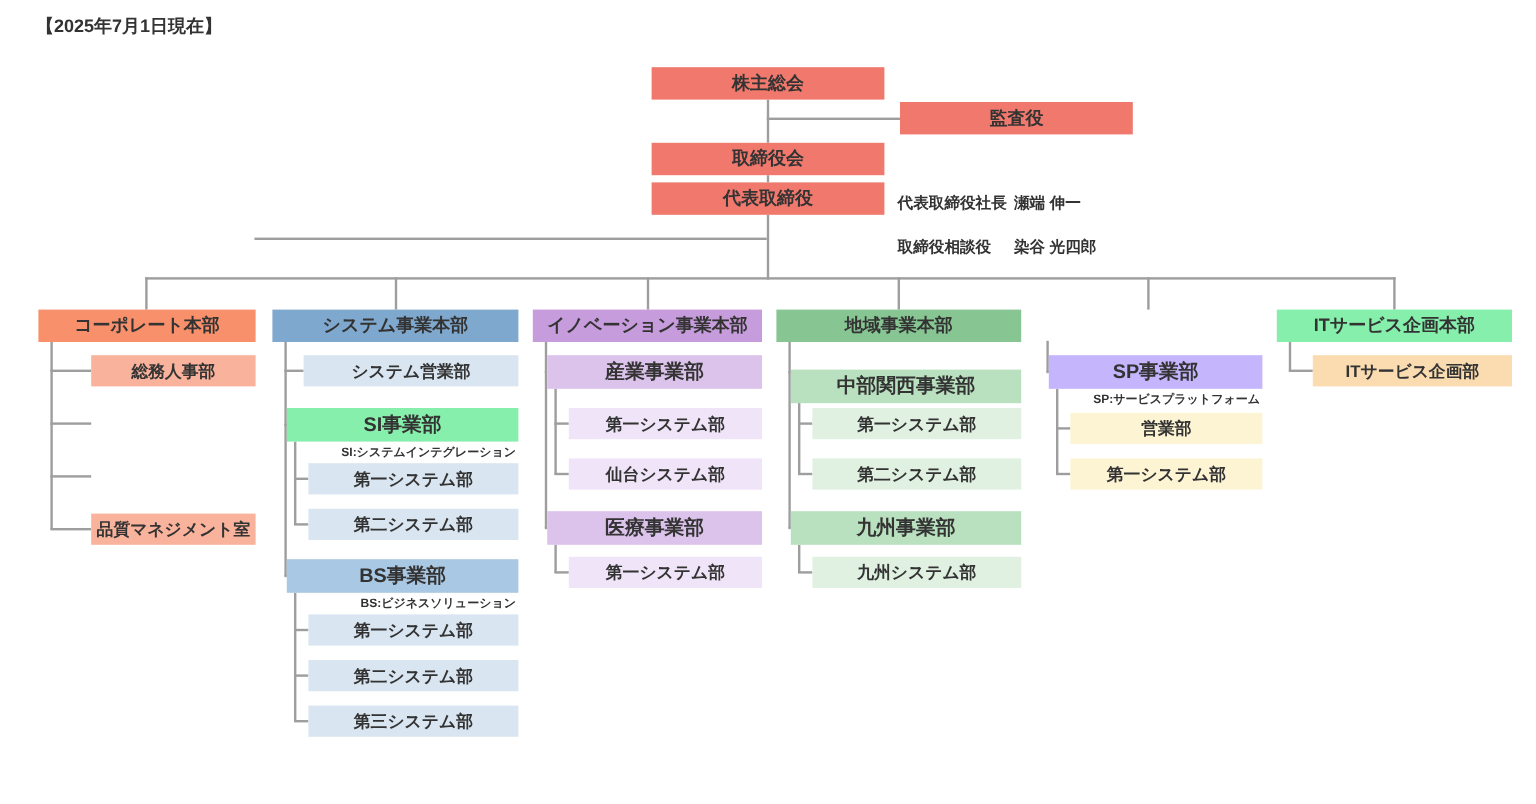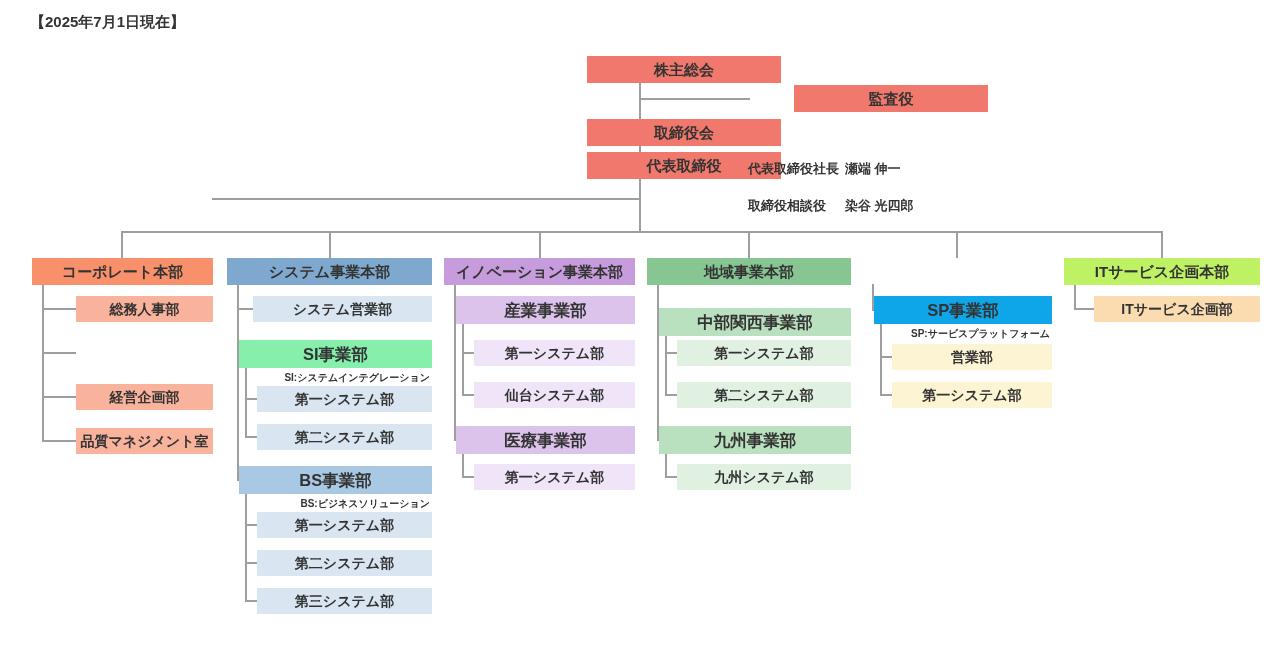--- a/index.html
+++ b/index.html
@@ -2,21 +2,21 @@
 <html><head>
 <meta charset="utf-8">
 <style>
   html,body{margin:0;padding:0;background:#fff;}
   #stage{position:relative;width:1280px;height:670px;background:#ffffff;
          font-family:"Liberation Sans","DejaVu Sans",sans-serif;overflow:hidden;}
   .date{position:absolute;left:30px;top:13px;font-size:15px;font-weight:600;color:#333;z-index:2;}
   .cline{position:absolute;background:#9E9E9E;z-index:1;}
   .tbox,.obox{position:absolute;display:flex;align-items:center;justify-content:center;
         font-weight:bold;color:#333;z-index:2;box-sizing:border-box;line-height:1;}
-  .tbox{font-size:15px;margin-left:44px;}
+  .tbox{font-size:15px;}
   .obox.header{font-size:15px;}
   .obox.med{font-size:16.5px;}
   .obox.lit{font-size:14px;}
   .onote{position:absolute;font-size:10px;font-weight:600;color:#333;text-align:right;
         z-index:2;height:13px;line-height:13px;box-sizing:border-box;padding-right:2px;}
   .exec{position:absolute;display:flex;font-size:13px;font-weight:bold;color:#333;z-index:2;white-space:pre;}
   .exec .t{width:97px;}
 </style>
 </head>
 <body>
@@ -44,21 +44,20 @@
   <div class="cline" style="left: 639px; top: 146px; width: 2px; height: 6px; background: rgb(158, 158, 158);"></div>
   <div class="cline" style="left: 639px; top: 179px; width: 2px; height: 54px; background: rgb(158, 158, 158);"></div>
   <div class="cline" style="left: 212px; top: 198px; width: 427px; height: 2px; background: rgb(158, 158, 158);"></div>
   <div class="cline" style="left: 121px; top: 231px; width: 1042px; height: 2px; background: rgb(158, 158, 158);"></div>
 
 <div class="cline" style="left: 121px; top: 231px; width: 2px; height: 27px; background: rgb(158, 158, 158);"></div>
     <div class="obox header" style="left: 32px; top: 258px; width: 181px; height: 27px; background: rgb(248, 144, 108);">コーポレート本部</div>
     <div class="obox lit" style="left: 76px; top: 296px; width: 137px; height: 26px; background: rgb(249, 178, 155);">総務人事部</div>
     <div class="cline" style="left: 42px; top: 308px; width: 34px; height: 2px; background: rgb(158, 158, 158);"></div>
     <div class="cline" style="left: 42px; top: 352px; width: 34px; height: 2px; background: rgb(158, 158, 158);"></div>
-    <div class="obox lit" style="left: 76px; top: 384px; width: 137px; height: 26px; background: rgb(249, 178, 155);">経営企画部</div>
     <div class="cline" style="left: 42px; top: 396px; width: 34px; height: 2px; background: rgb(158, 158, 158);"></div>
     <div class="obox lit" style="left: 76px; top: 428px; width: 137px; height: 26px; background: rgb(249, 178, 155);">品質マネジメント室</div>
     <div class="cline" style="left: 42px; top: 440px; width: 34px; height: 2px; background: rgb(158, 158, 158);"></div>
     <div class="cline" style="left: 42px; top: 284px; width: 2px; height: 157px; background: rgb(158, 158, 158);"></div>
     <div class="cline" style="left: 329px; top: 231px; width: 2px; height: 27px; background: rgb(158, 158, 158);"></div>
     <div class="obox header" style="left: 227px; top: 258px; width: 205px; height: 27px; background: rgb(127, 168, 206);">システム事業本部</div>
     <div class="obox lit" style="left: 253px; top: 296px; width: 179px; height: 26px; background: rgb(217, 229, 241);">システム営業部</div>
     <div class="cline" style="left: 237px; top: 308px; width: 16px; height: 2px; background: rgb(158, 158, 158);"></div>
     <div class="obox med" style="left: 239px; top: 340px; width: 193px; height: 28px; background: #86efac;">SI事業部</div>
     <div class="onote" style="left: 239px; top: 371px; width: 193px;">SI:システムインテグレーション</div>
@@ -103,27 +102,27 @@
     <div class="obox lit" style="left: 677px; top: 382px; width: 174px; height: 26px; background: rgb(224, 241, 225);">第二システム部</div>
     <div class="cline" style="left: 665px; top: 394px; width: 12px; height: 2px; background: rgb(158, 158, 158);"></div>
     <div class="obox med" style="left: 659px; top: 426px; width: 192px; height: 28px; background: rgb(185, 224, 191);">九州事業部</div>
     <div class="cline" style="left: 657px; top: 439px; width: 2px; height: 2px; background: rgb(158, 158, 158);"></div>
     <div class="cline" style="left: 665px; top: 324px; width: 2px; height: 71px; background: rgb(158, 158, 158);"></div>
     <div class="obox lit" style="left: 677px; top: 464px; width: 174px; height: 26px; background: rgb(224, 241, 225);">九州システム部</div>
     <div class="cline" style="left: 665px; top: 476px; width: 12px; height: 2px; background: rgb(158, 158, 158);"></div>
     <div class="cline" style="left: 665px; top: 454px; width: 2px; height: 23px; background: rgb(158, 158, 158);"></div>
     <div class="cline" style="left: 657px; top: 284px; width: 2px; height: 156px; background: rgb(158, 158, 158);"></div>
     <div class="cline" style="left: 956px; top: 231px; width: 2px; height: 27px; background: rgb(158, 158, 158);"></div>
-    <div class="obox med" style="left: 874px; top: 296px; width: 178px; height: 28px; background: #0ea5e9;">SP事業部</div>
+    <div class="obox med" style="left: 874px; top: 296px; width: 178px; height: 28px; background: #c4b5fd;">SP事業部</div>
     <div class="onote" style="left: 874px; top: 327px; width: 178px;">SP:サービスプラットフォーム</div>
     <div class="cline" style="left: 872px; top: 309px; width: 2px; height: 2px; background: rgb(158, 158, 158);"></div>
     <div class="obox lit" style="left: 892px; top: 344px; width: 160px; height: 26px; background: rgb(253, 244, 212);">営業部</div>
     <div class="cline" style="left: 880px; top: 356px; width: 12px; height: 2px; background: rgb(158, 158, 158);"></div>
     <div class="obox lit" style="left: 892px; top: 382px; width: 160px; height: 26px; background: rgb(253, 244, 212);">第一システム部</div>
     <div class="cline" style="left: 880px; top: 394px; width: 12px; height: 2px; background: rgb(158, 158, 158);"></div>
     <div class="cline" style="left: 880px; top: 324px; width: 2px; height: 71px; background: rgb(158, 158, 158);"></div>
     <div class="cline" style="left: 872px; top: 284px; width: 2px; height: 26px; background: rgb(158, 158, 158);"></div>
     <div class="cline" style="left: 1161px; top: 231px; width: 2px; height: 27px; background: rgb(158, 158, 158);"></div>
-    <div class="obox header" style="left: 1064px; top: 258px; width: 196px; height: 27px; background: #bef264;">ITサービス企画本部</div>
+    <div class="obox header" style="left: 1064px; top: 258px; width: 196px; height: 27px; background: #86efac;">ITサービス企画本部</div>
     <div class="obox lit" style="left: 1094px; top: 296px; width: 166px; height: 26px; background: rgb(251, 220, 176);">ITサービス企画部</div>
     <div class="cline" style="left: 1074px; top: 308px; width: 20px; height: 2px; background: rgb(158, 158, 158);"></div>
     <div class="cline" style="left: 1074px; top: 284px; width: 2px; height: 25px; background: rgb(158, 158, 158);"></div>
   </div>
 
 </body></html>

